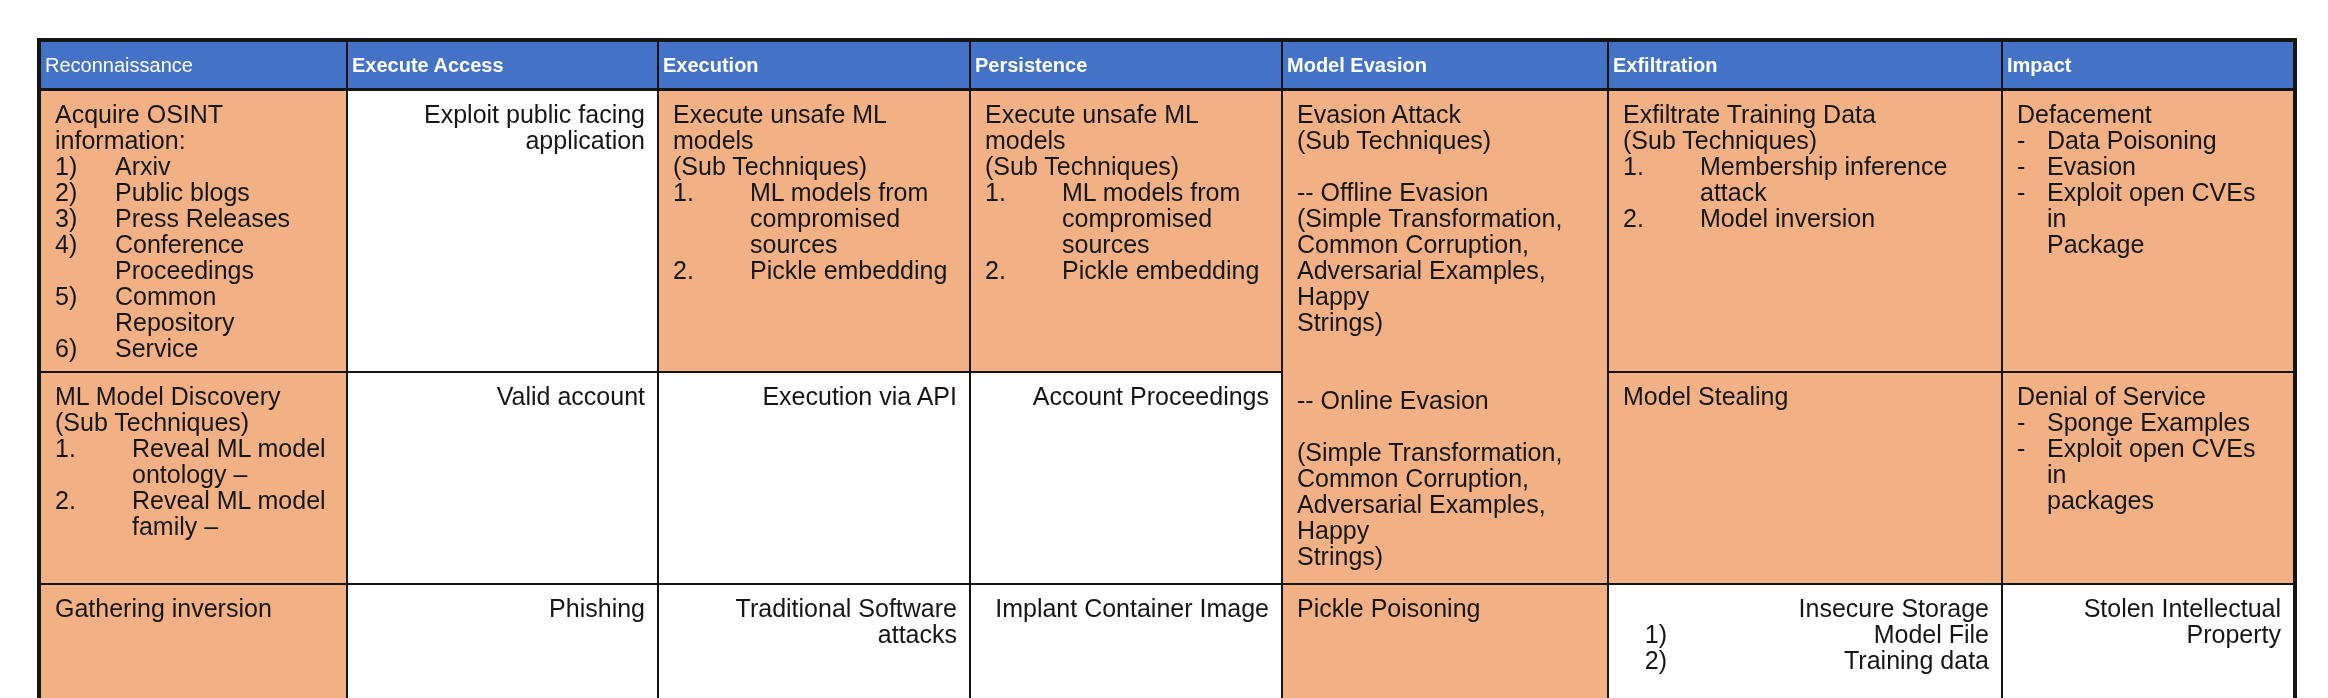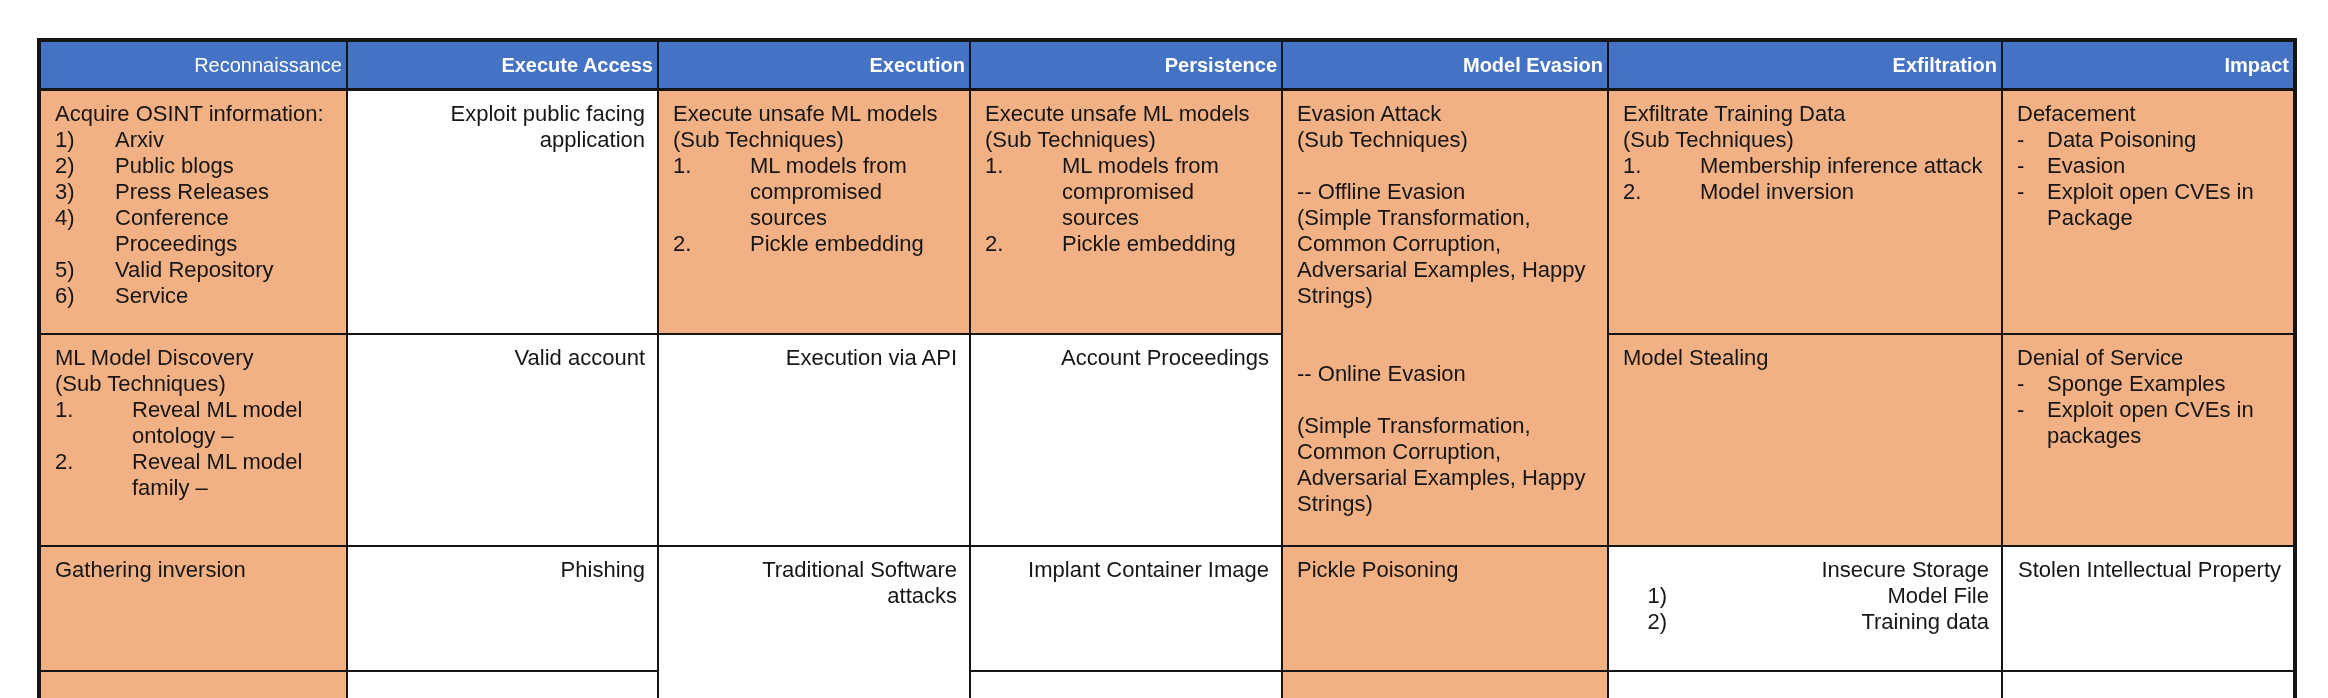--- a/index.html
+++ b/index.html
@@ -13,30 +13,30 @@
     position:absolute; left:37px; top:38px;
     border-collapse:collapse; table-layout:fixed;
     border:4px solid #151515;
     background:#ffffff;
   }
   col.c1{width:308px} col.c2{width:311px} col.c3{width:312px} col.c4{width:312px}
   col.c5{width:326px} col.c6{width:394px} col.c7{width:293px}
   th, td { border:2px solid #151515; vertical-align:top; overflow:hidden; }
   thead th {
     background:#4472c4; color:#ffffff;
-    font-size:20px; font-weight:bold; text-align:right; vertical-align:middle;
+    font-size:20px; font-weight:bold; text-align:left; vertical-align:middle;
     height:46px; padding:0 4px;
     border-bottom:3px solid #151515;
   }
   thead th.regular { font-weight:400; }
   tbody tr.r1 { height:244px; }
   tbody tr.r2 { height:212px; }
   tbody tr.r3 { height:125px; }
   tbody tr.r4 { height:120px; }
-  td { padding:10px 12px 4px 14px; font-size:22px; line-height:26px; }
+  td { padding:10px 12px 10px 14px; font-size:25px; line-height:26px; }
   td.orange { background:#f2b184; }
   td.white  { background:#ffffff;text-align:right; }
   .p, .t { white-space:pre-line; }
   .li { display:flex; align-items:flex-start; }
   .m { flex:0 0 60px; }          
   .li.wide .m { flex-basis:77px; }   
   .li.narrow .m { flex-basis:44px; } 
   .li.dash .m { flex-basis:30px; }   
   .t { flex:1 1 auto; }
 </style>
@@ -80,21 +80,21 @@
             <span class="m">3)</span>
             <span class="t">Press Releases</span>
           </div>
         <div class="li">
             <span class="m">4)</span>
             <span class="t">Conference
 Proceedings</span>
           </div>
         <div class="li">
             <span class="m">5)</span>
-            <span class="t">Valid Repository</span>
+            <span class="t">Common Repository</span>
           </div>
         <div class="li">
             <span class="m">6)</span>
             <span class="t">Service</span>
           </div>
       </td>
       <td class="white">
         <div class="p">Exploit public facing
 application</div>
       </td>

